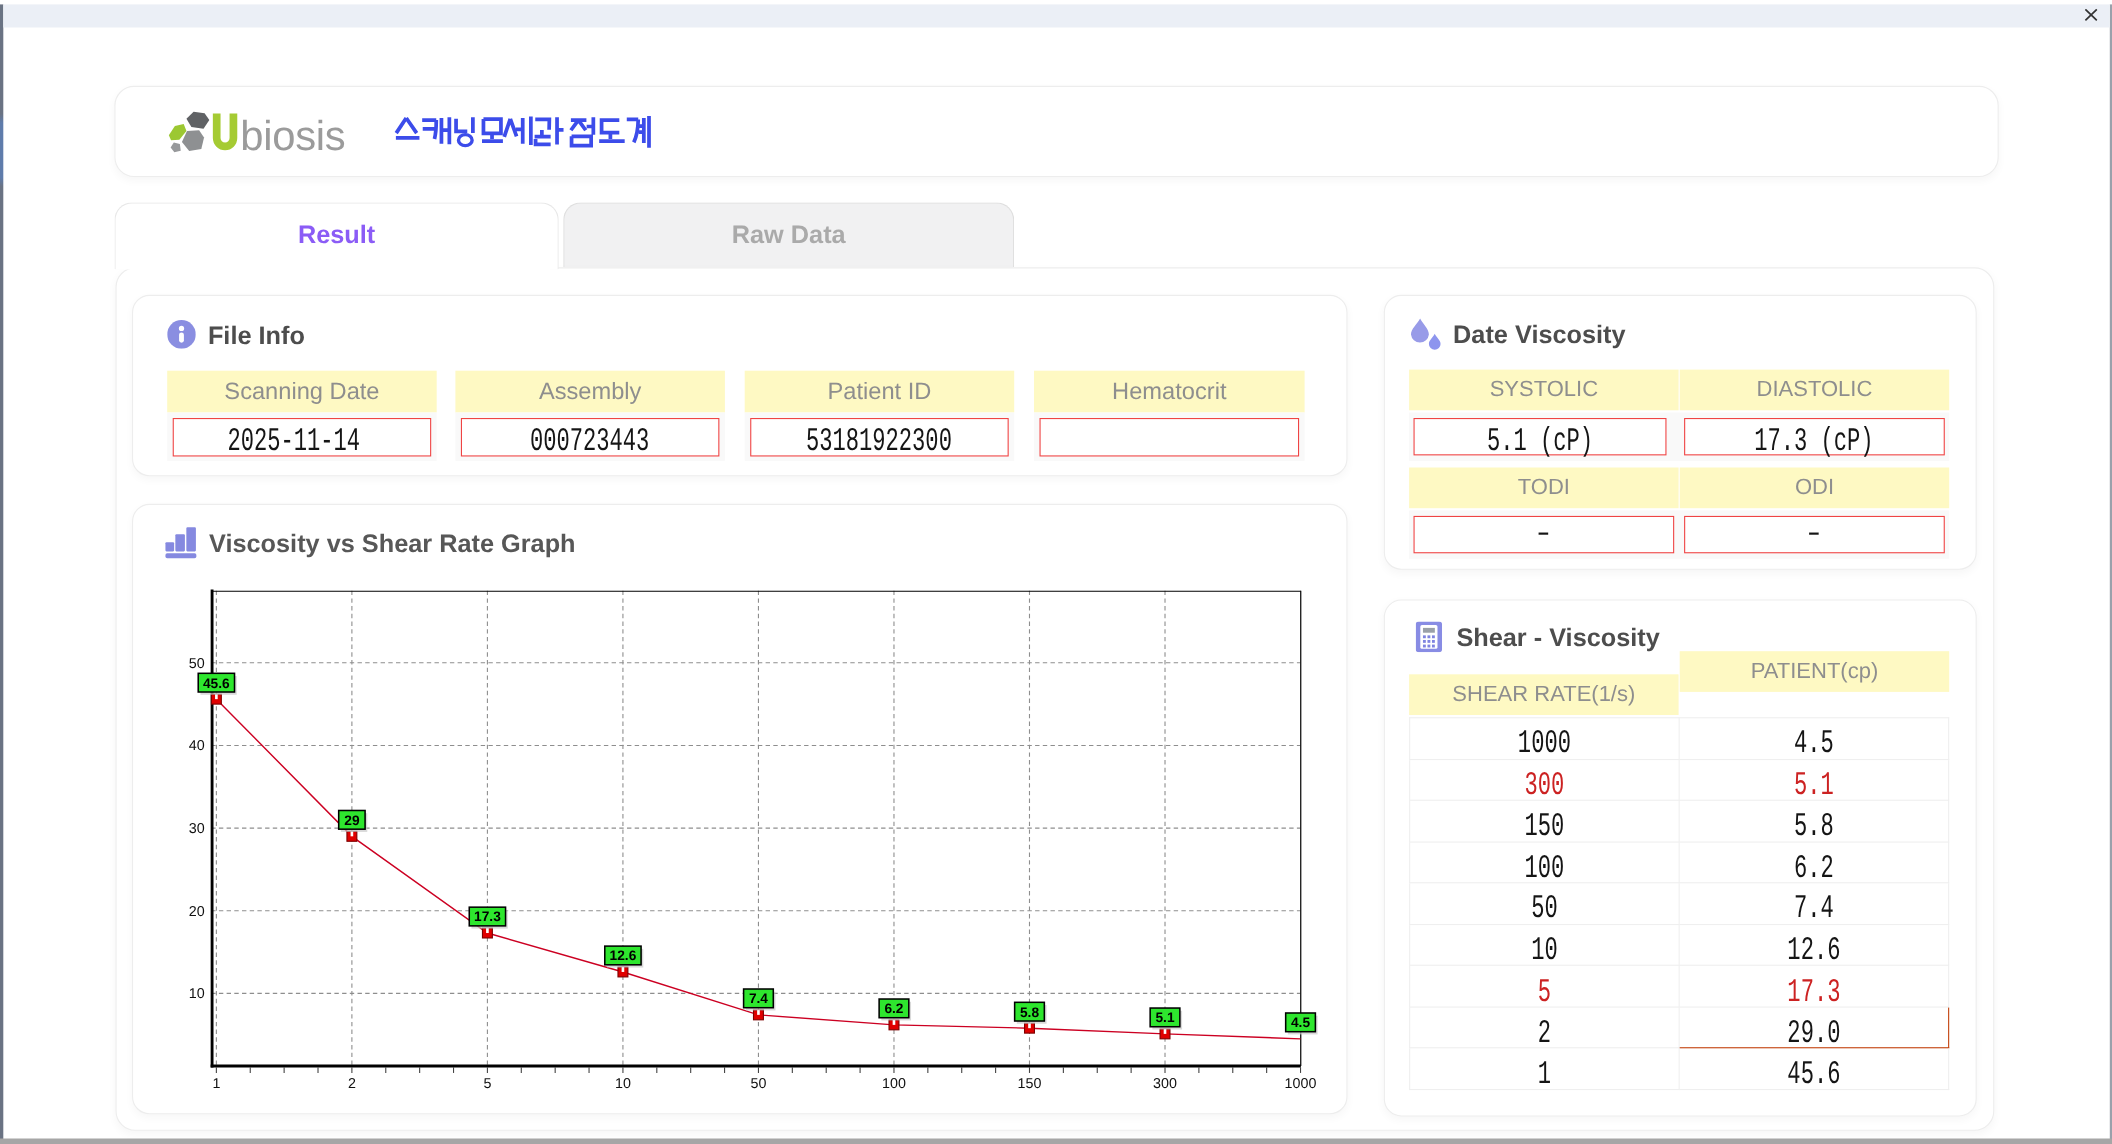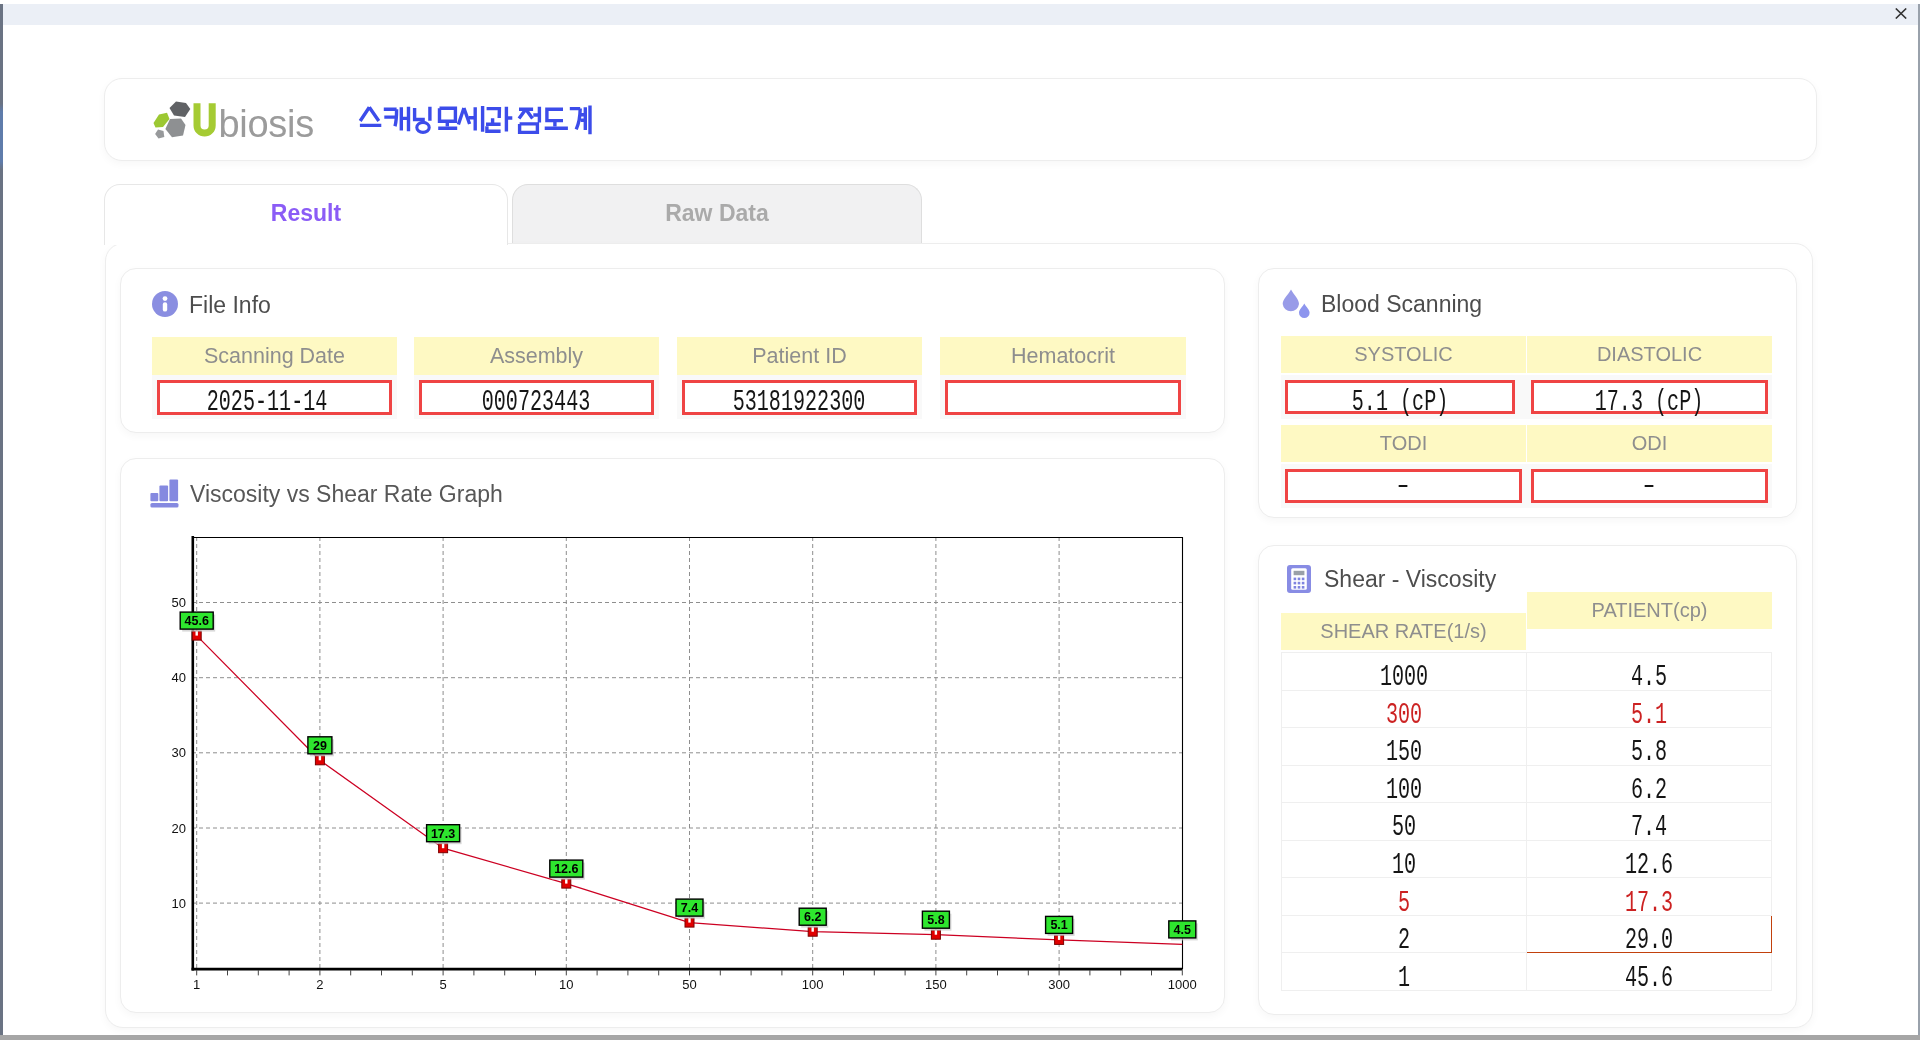--- a/index.html
+++ b/index.html
@@ -1,24 +1,24 @@
 <!DOCTYPE html>
 <html><head>
 <meta charset="utf-8">
 <style>
   * { margin:0; padding:0; box-sizing:border-box; }
   html,body { width:1920px; height:1040px; overflow:hidden; background:#ffffff;
     font-family:"Liberation Sans", sans-serif; position:relative; }
   .abs { position:absolute; }
   .card { position:absolute; background:#fff; border:1.5px solid #ededed; border-radius:18px;
     box-shadow:0 3px 8px rgba(0,0,0,0.035); }
-  .ctitle { position:absolute; font-size:23px; font-weight:normal; color:#4d4d4d; }
+  .ctitle { position:absolute; font-size:23px; font-weight:bold; color:#4d4d4d; }
   .cellhead { position:absolute; background:#fef9c3; color:#8e8e8e; font-size:20px;
     display:flex; align-items:center; justify-content:center; }
-  .cellval { position:absolute; background:#fff; border:3px solid #ef4444;
+  .cellval { position:absolute; background:#fff; border:1px solid #ef4444;
     font-family:"Liberation Mono", monospace; font-size:30px; color:#151515;
     display:flex; align-items:center; justify-content:center; }
   .cellbg { position:absolute; background:#f9f9f9; }
   .cellval > i, .shtab td > i { display:inline-block; font-style:normal; transform:scaleX(0.67); transform-origin:center; white-space:pre; position:relative; }
   .cellval > i { top:5px; }
   .shtab td > i { top:6px; }
   .cellval.dash > i { top:0; }
 </style>
 </head>
 <body>
@@ -260,21 +260,21 @@
       </g>
 </svg></div>
 
 <div class="card" style="left:1258px;top:268px;width:539px;height:250px;border-radius:16px;"></div>
 <div id="dropicon" class="abs" style="left:1281px;top:288px;width:32px;height:32px;">
 <svg width="32" height="32" viewBox="0 0 32 32">
 <path d="M 10 1.5 C 7 7, 1.7 11, 1.7 16 A 8.2 8.2 0 0 0 18 16 C 18 11, 13 7, 10 1.5 Z" fill="#989be8"></path>
 <path d="M 23.3 15.5 C 21.5 19, 18 21.5, 18 24.7 A 5.3 5.3 0 0 0 28.6 24.7 C 28.6 21.5, 25.1 19, 23.3 15.5 Z" fill="#8d95ee"></path>
 </svg>
 </div>
-<div class="ctitle" style="left:1321px;top:291px;">Blood Scanning</div>
+<div class="ctitle" style="left:1321px;top:291px;">Date Viscosity</div>
 <div class="cellhead" style="left:1281px;top:336px;width:245px;height:37px;">SYSTOLIC</div>
 <div class="cellhead" style="left:1527px;top:336px;width:245px;height:37px;">DIASTOLIC</div>
 <div class="cellbg" style="left:1281px;top:375px;width:491px;height:44px;"></div>
 <div class="cellval" style="left:1285px;top:380px;width:230px;height:34px;">
     <i>5.1 (cP)</i>
   </div>
 <div class="cellval" style="left:1531px;top:380px;width:237px;height:34px;">
     <i>17.3 (cP)</i>
   </div>
 <div class="cellhead" style="left:1281px;top:425px;width:245px;height:37px;">TODI</div>

